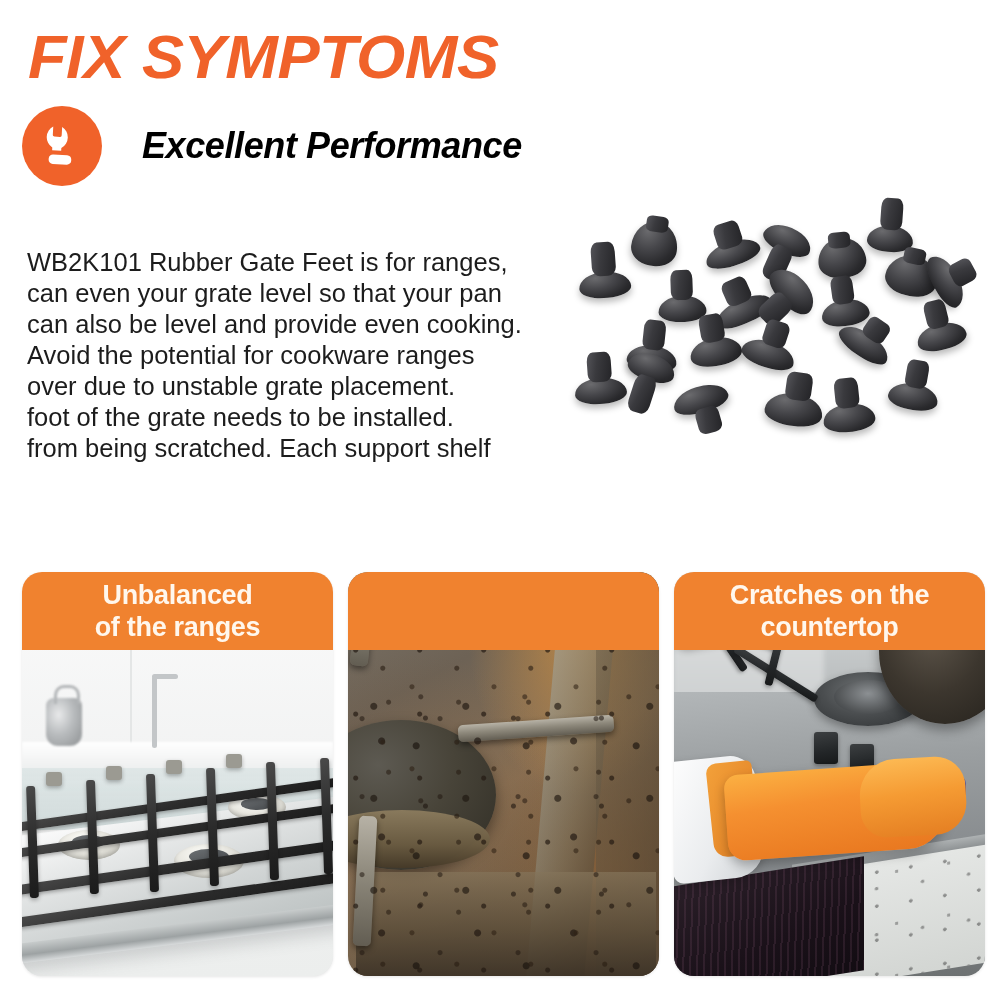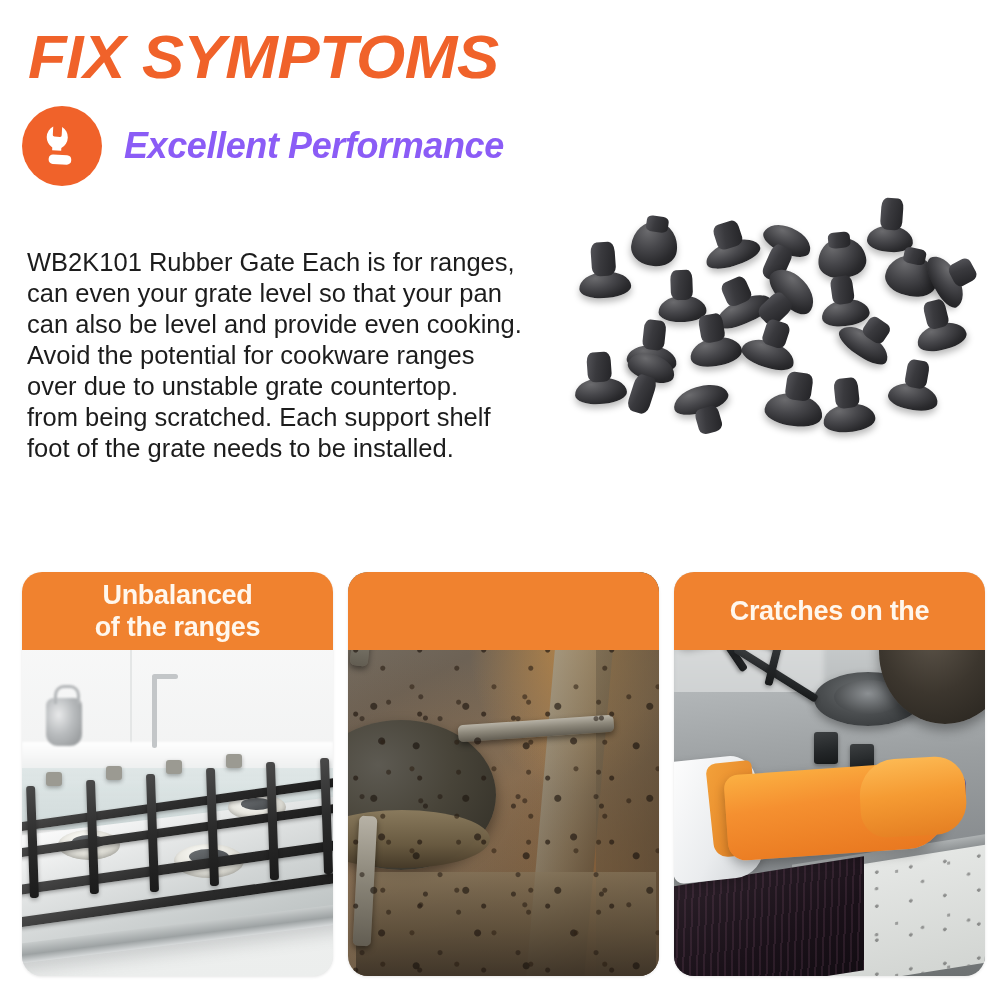--- a/index.html
+++ b/index.html
@@ -51,26 +51,26 @@
     height: 80px;
     border-radius: 50%;
     background: #F0622A;
     display: flex;
     align-items: center;
     justify-content: center;
     flex: 0 0 auto;
   }
   .badge-circle svg { display: block; }
   .subheadline {
-    margin-left: 22px;
+    margin-left: 40px;
     font-size: 36px;
     line-height: 42px;
     font-weight: 900;
     font-style: italic;
-    color: #8b5cf6;
+    color: #000000;
     letter-spacing: -0.4px;
     white-space: nowrap;
   }
 
   
   .body-copy {
     position: absolute;
     left: 27px;
     top: 247px;
     width: 545px;
@@ -426,27 +426,27 @@
                    A12.2 12.2 0 0 1 32.6 5.6 Z" fill="#ffffff"></path>
           <rect x="10.6" y="23.4" width="9.6" height="22.6" rx="4.3" transform="rotate(-45 15.4 34.7)" fill="#ffffff"></rect>
           <circle cx="10.4" cy="41.6" r="1.7" fill="#F0622A"></circle>
         </g>
       </svg>
     </div>
     <div class="subheadline">Excellent Performance</div>
   </div>
 
   <div class="body-copy">
-    <span class="ln">WB2K101 Rubber Gate Each is for ranges,</span>
+    <span class="ln">WB2K101 Rubber Gate Feet is for ranges,</span>
     <span class="ln">can even your grate level so that your pan</span>
     <span class="ln">can also be level and provide even cooking.</span>
     <span class="ln">Avoid the potential for cookware ranges</span>
-    <span class="ln">over due to unstable grate countertop.</span>
+    <span class="ln">over due to unstable grate placement.</span>
+    <span class="ln">foot of the grate needs to be installed.</span>
     <span class="ln">from being scratched. Each support shelf</span>
-    <span class="ln">foot of the grate needs to be installed.</span>
   </div>
 
   <div class="hero-photo">
 
     <div class="foot" style="left:18px;  top:46px;  width:52px; height:56px; transform:rotate(-4deg);">
       <div class="cap" style="height:26px; top:30px;"></div>
       <div class="stem" style="left:14px; top:0; width:24px; height:34px;"></div>
     </div>
     <div class="foot" style="left:72px;  top:20px;  width:46px; height:50px; transform:rotate(8deg);">
       <div class="cap" style="height:44px; top:6px;"></div>
@@ -627,17 +627,18 @@
           <div class="c-sleeve"></div>
           <div class="c-glove-cuff"></div>
           <div class="c-glove-main"></div>
           <div class="c-sponge"></div>
           <div class="c-glove-fingers"></div>
           <div class="c-glove-top"></div>
         </div>
       </div>
       <div class="panel-caption">
         <span class="cl">Cratches on the</span>
+        <span class="cl">countertop</span>
       </div>
     </div>
 
   </div>
 </div>
 
 </body></html>

